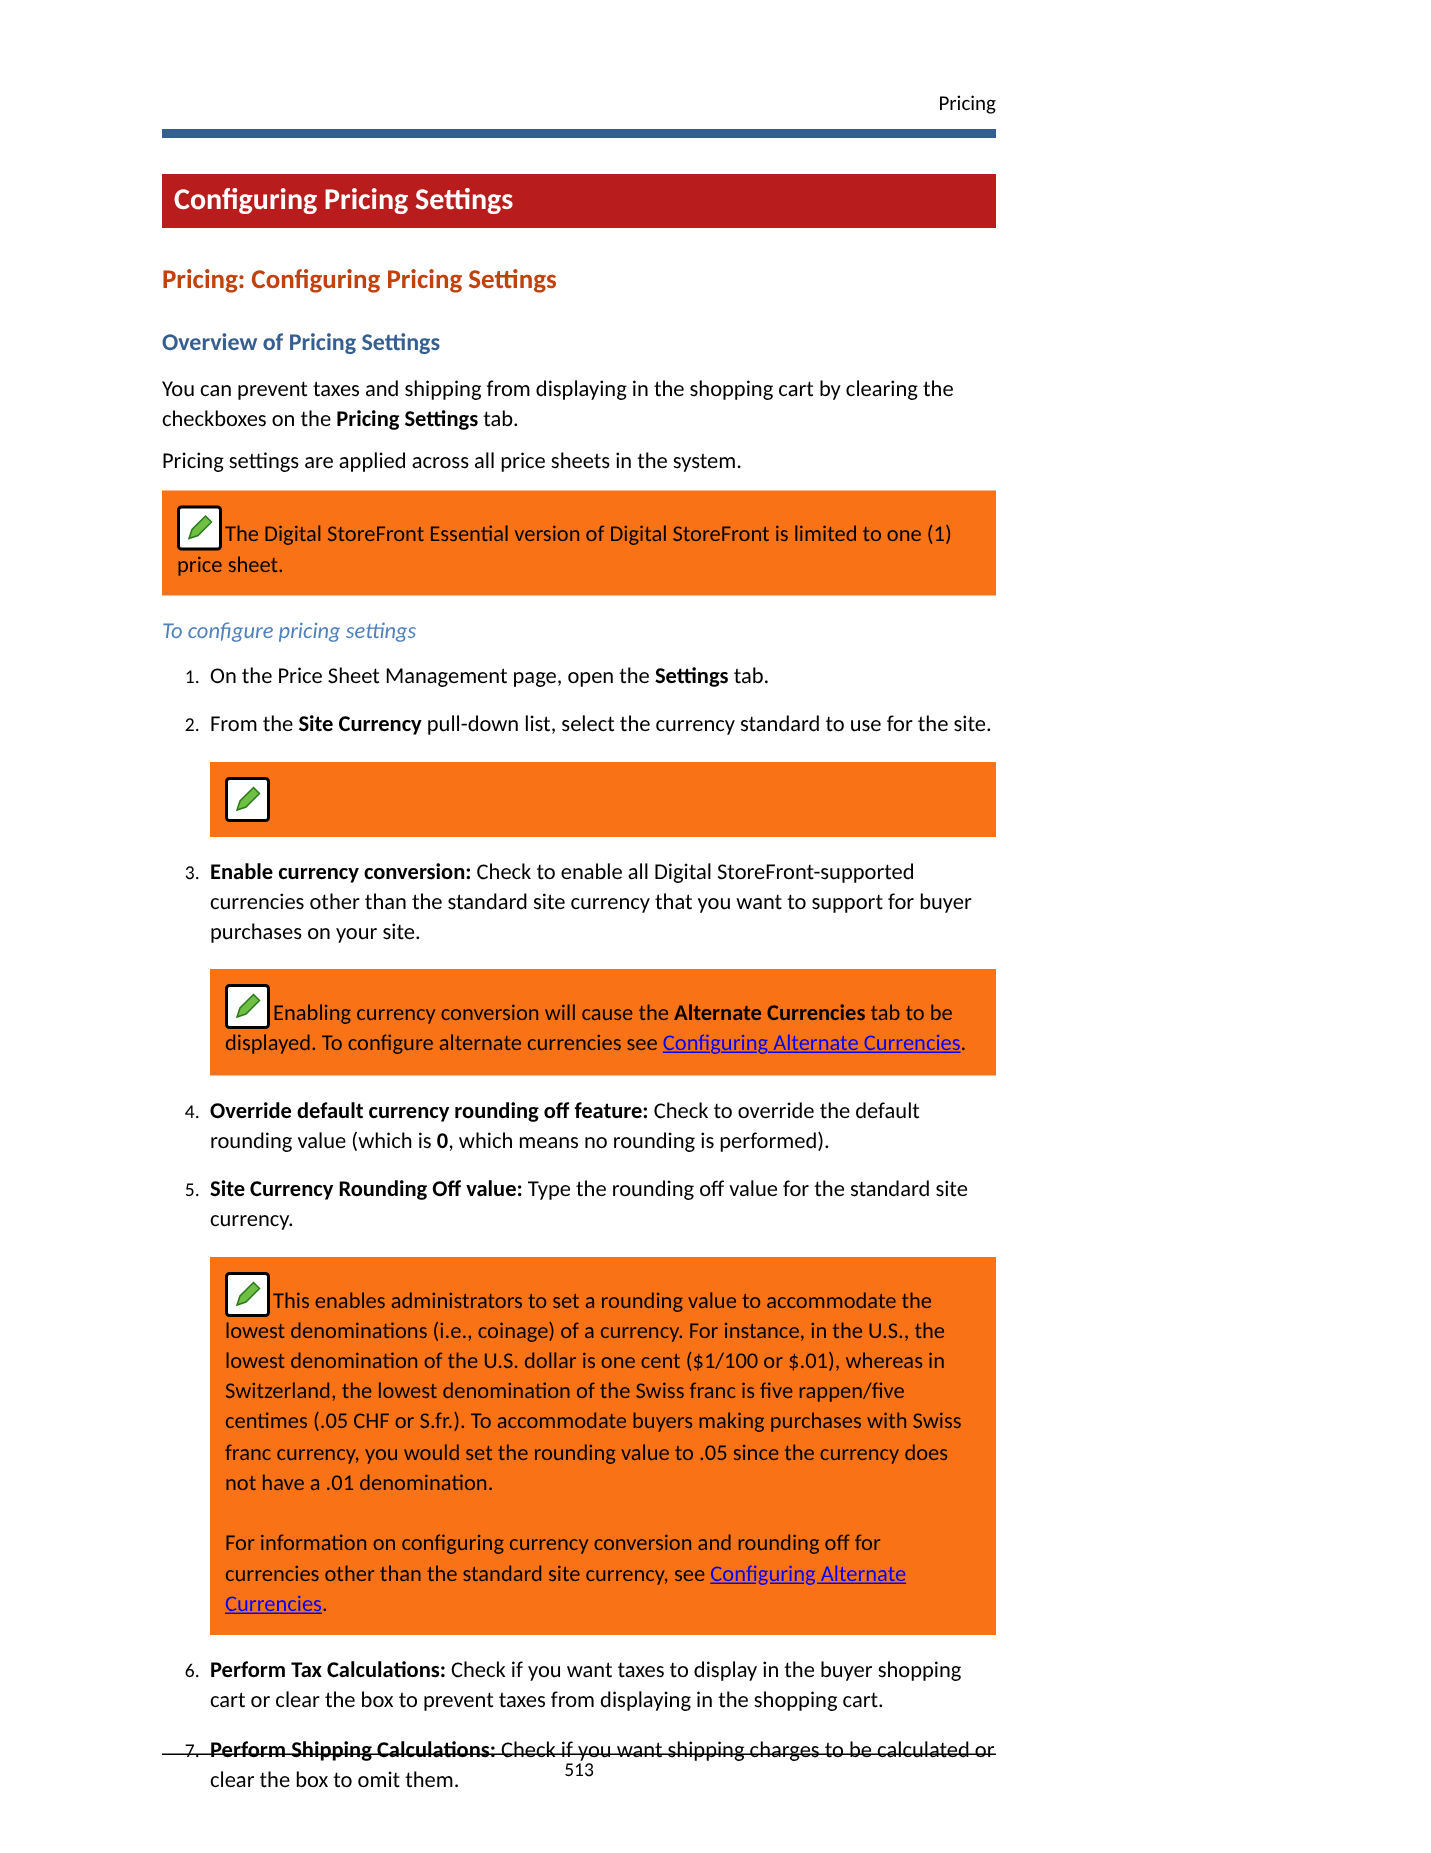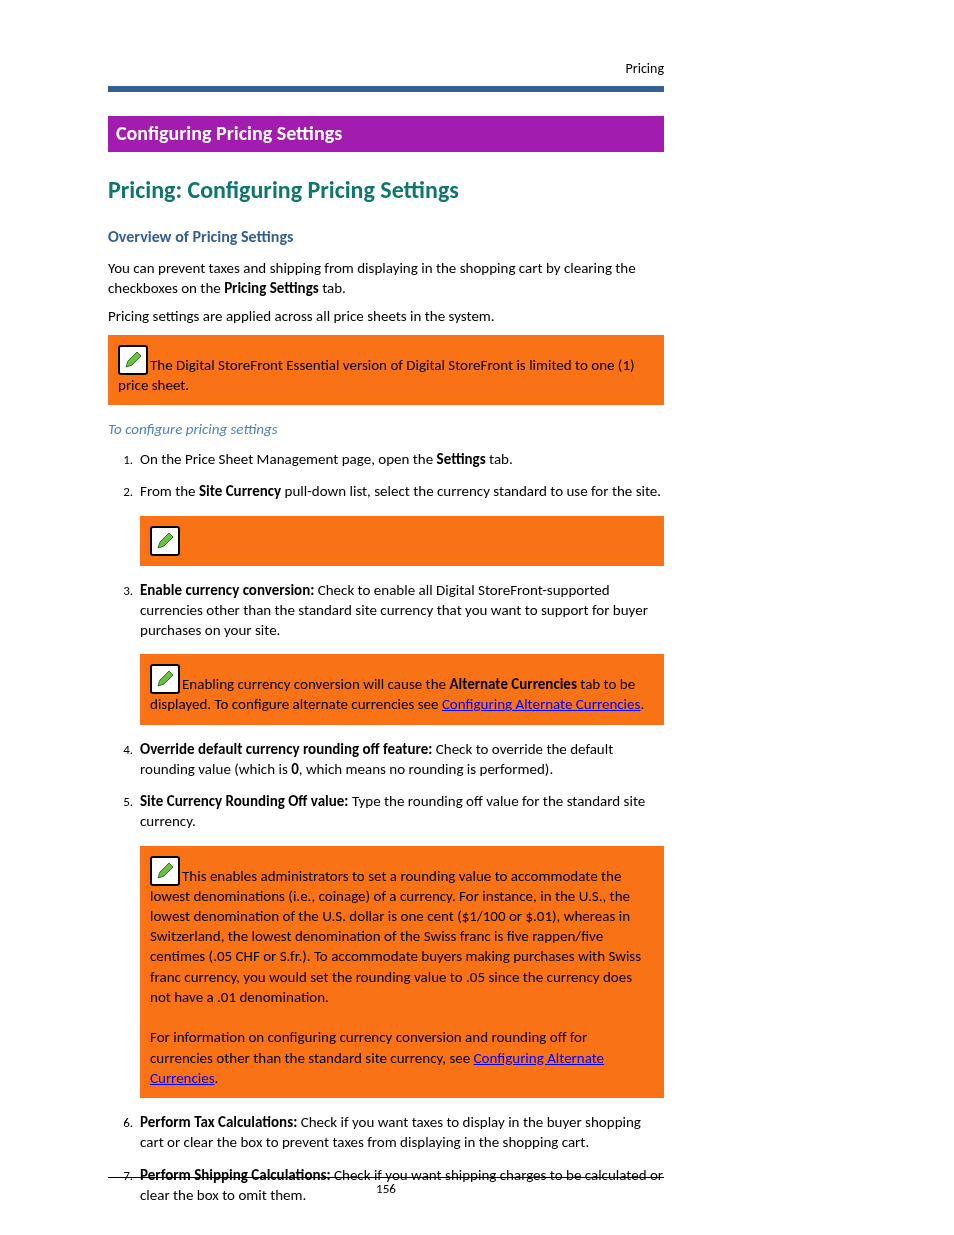--- a/index.html
+++ b/index.html
@@ -23,31 +23,31 @@
     right: 108px;
     font-size: 14px;
   }
   .top-rule {
     height: 6px;
     background: #365f91;
     margin-top: 28px;
     margin-bottom: 24px;
   }
   .h1 {
-    background: #a21caf;
+    background: #b91c1c;
     color: #fff;
     font-weight: bold;
     font-size: 20px;
     padding: 4px 8px 5px 8px;
     margin-bottom: 22px;
   }
   .h2 {
-    color: #0f766e;
+    color: #c2410c;
     font-weight: bold;
-    font-size: 24px;
+    font-size: 18px;
     margin-bottom: 20px;
   }
   .h3 {
     color: #365f91;
     font-weight: bold;
     font-size: 16px;
     margin: 14px 0 10px 0;
   }
   .h4 {
     color: #4f81bd;
@@ -186,15 +186,15 @@
       </div>
     </li>
     <li>
       <div class="li-body">
         <b>Perform Shipping Calculations:</b><span> Check if you want shipping charges to be calculated or clear the box to omit them.</span>
       </div>
     </li>
   </ol>
 
   <div class="footer">
-    <span>156</span>
+    <span>513</span>
   </div>
 </div>
 
 </body></html>

